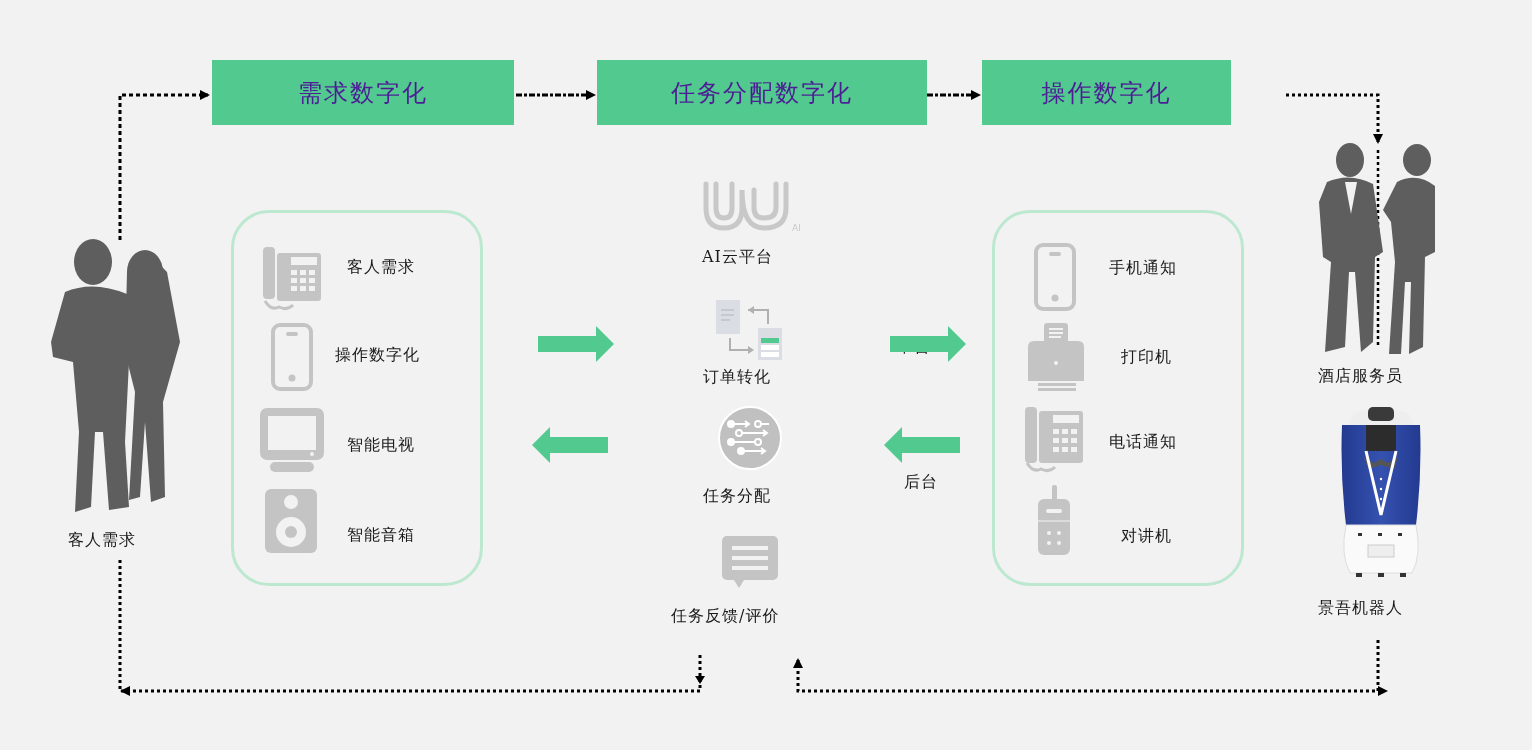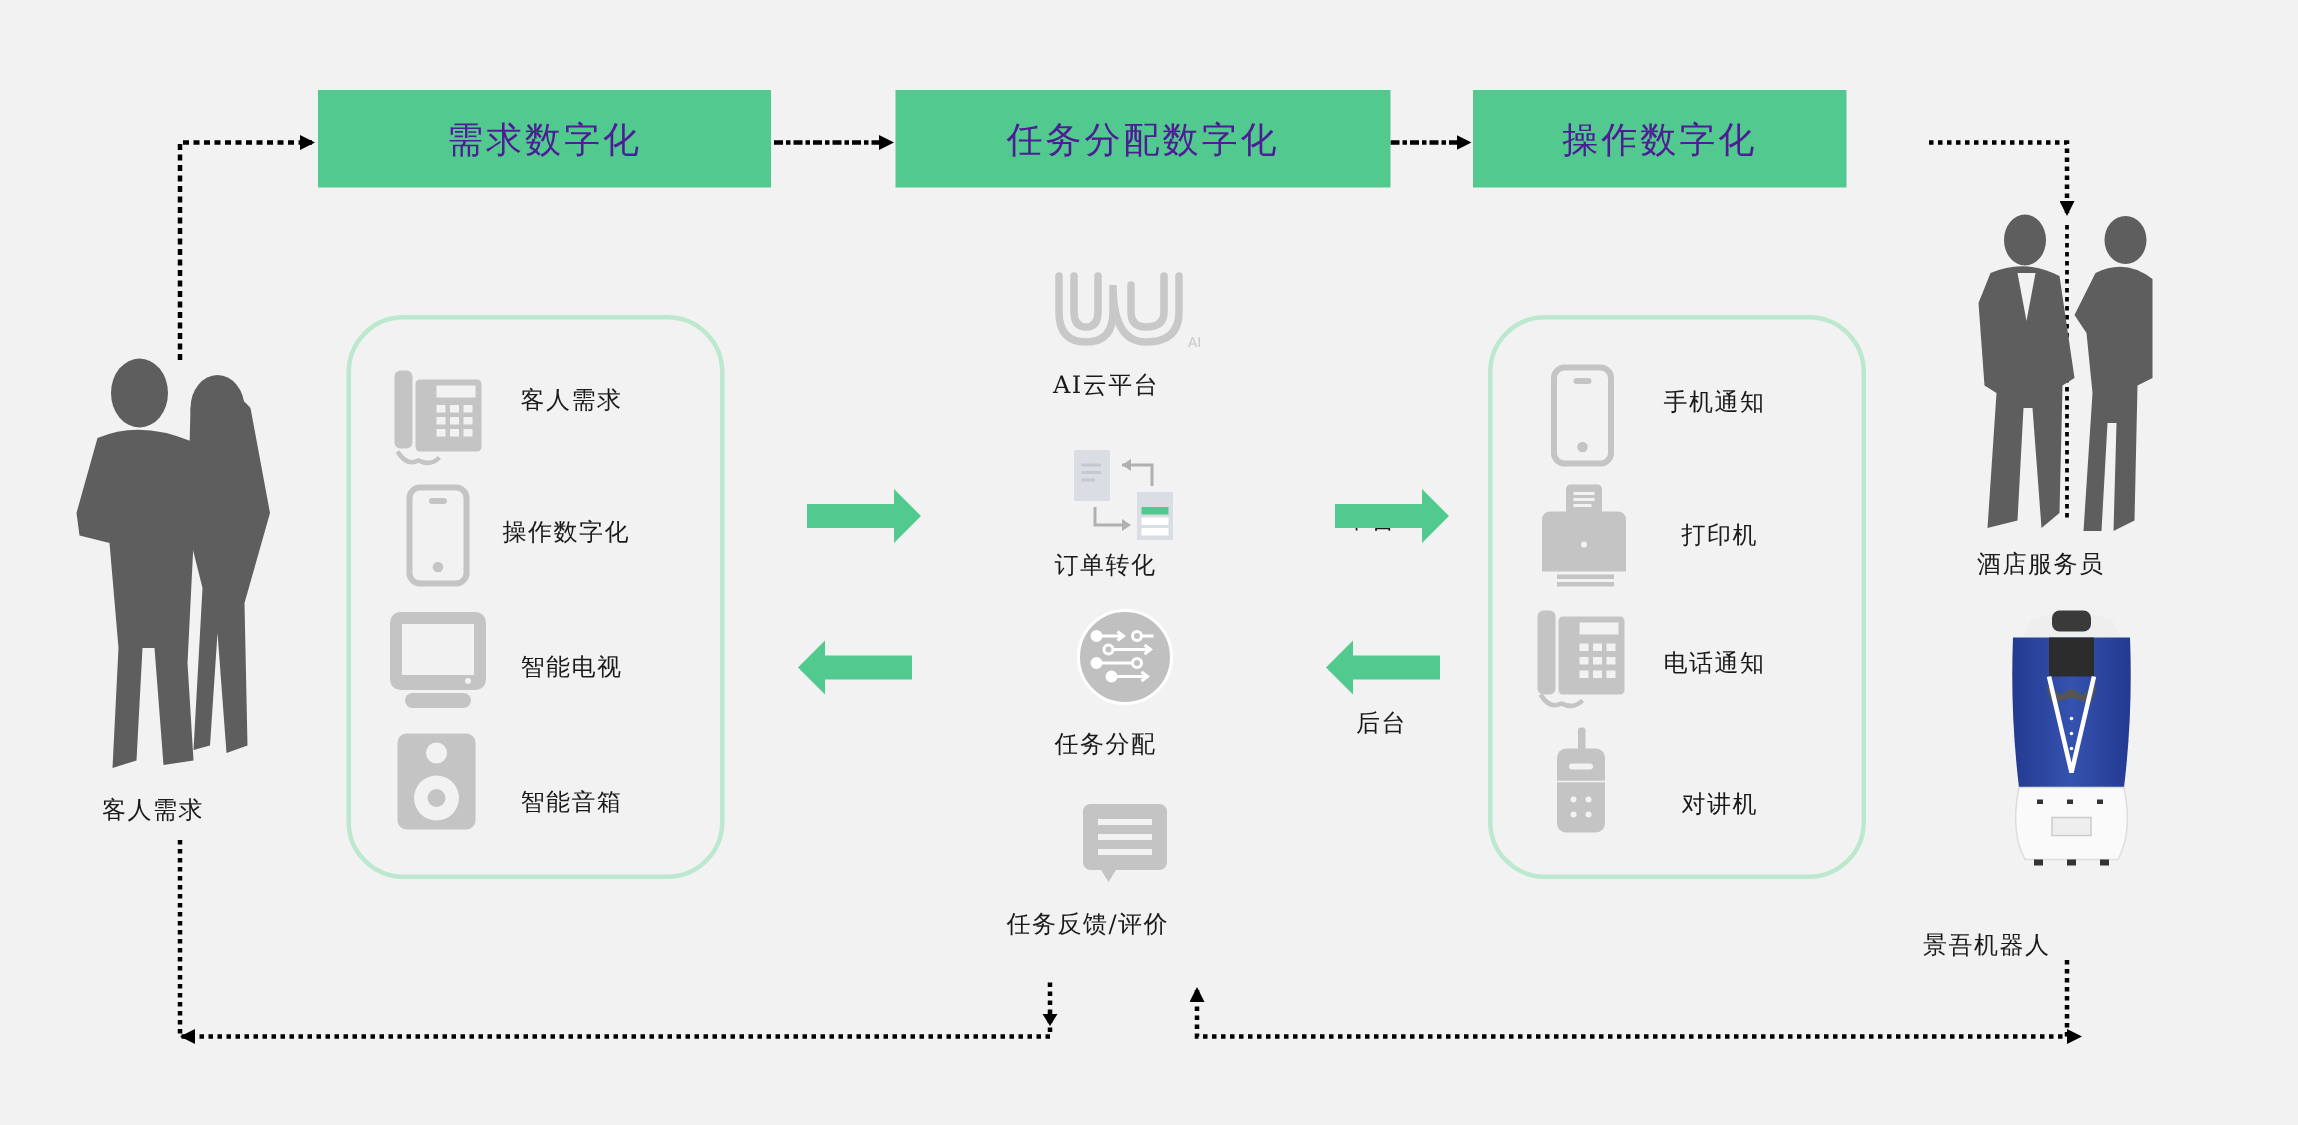--- a/index.html
+++ b/index.html
@@ -301,13 +301,13 @@
         <rect x="22" y="128" width="4" height="3"></rect>
         <rect x="42" y="128" width="4" height="3"></rect>
         <rect x="62" y="128" width="4" height="3"></rect>
         <rect x="20" y="168" width="6" height="4"></rect>
         <rect x="42" y="168" width="6" height="4"></rect>
         <rect x="64" y="168" width="6" height="4"></rect>
       </g>
     <rect x="32" y="140" width="26" height="12" fill="#eee" stroke="#ccc"></rect>
   </svg>
 </div>
-<div class="lbl" style="left:1282px;top:598px;margin-top:22px;">景吾机器人</div>
+<div class="lbl" style="left:1318px;top:598px;">景吾机器人</div>
 
 </body></html>

